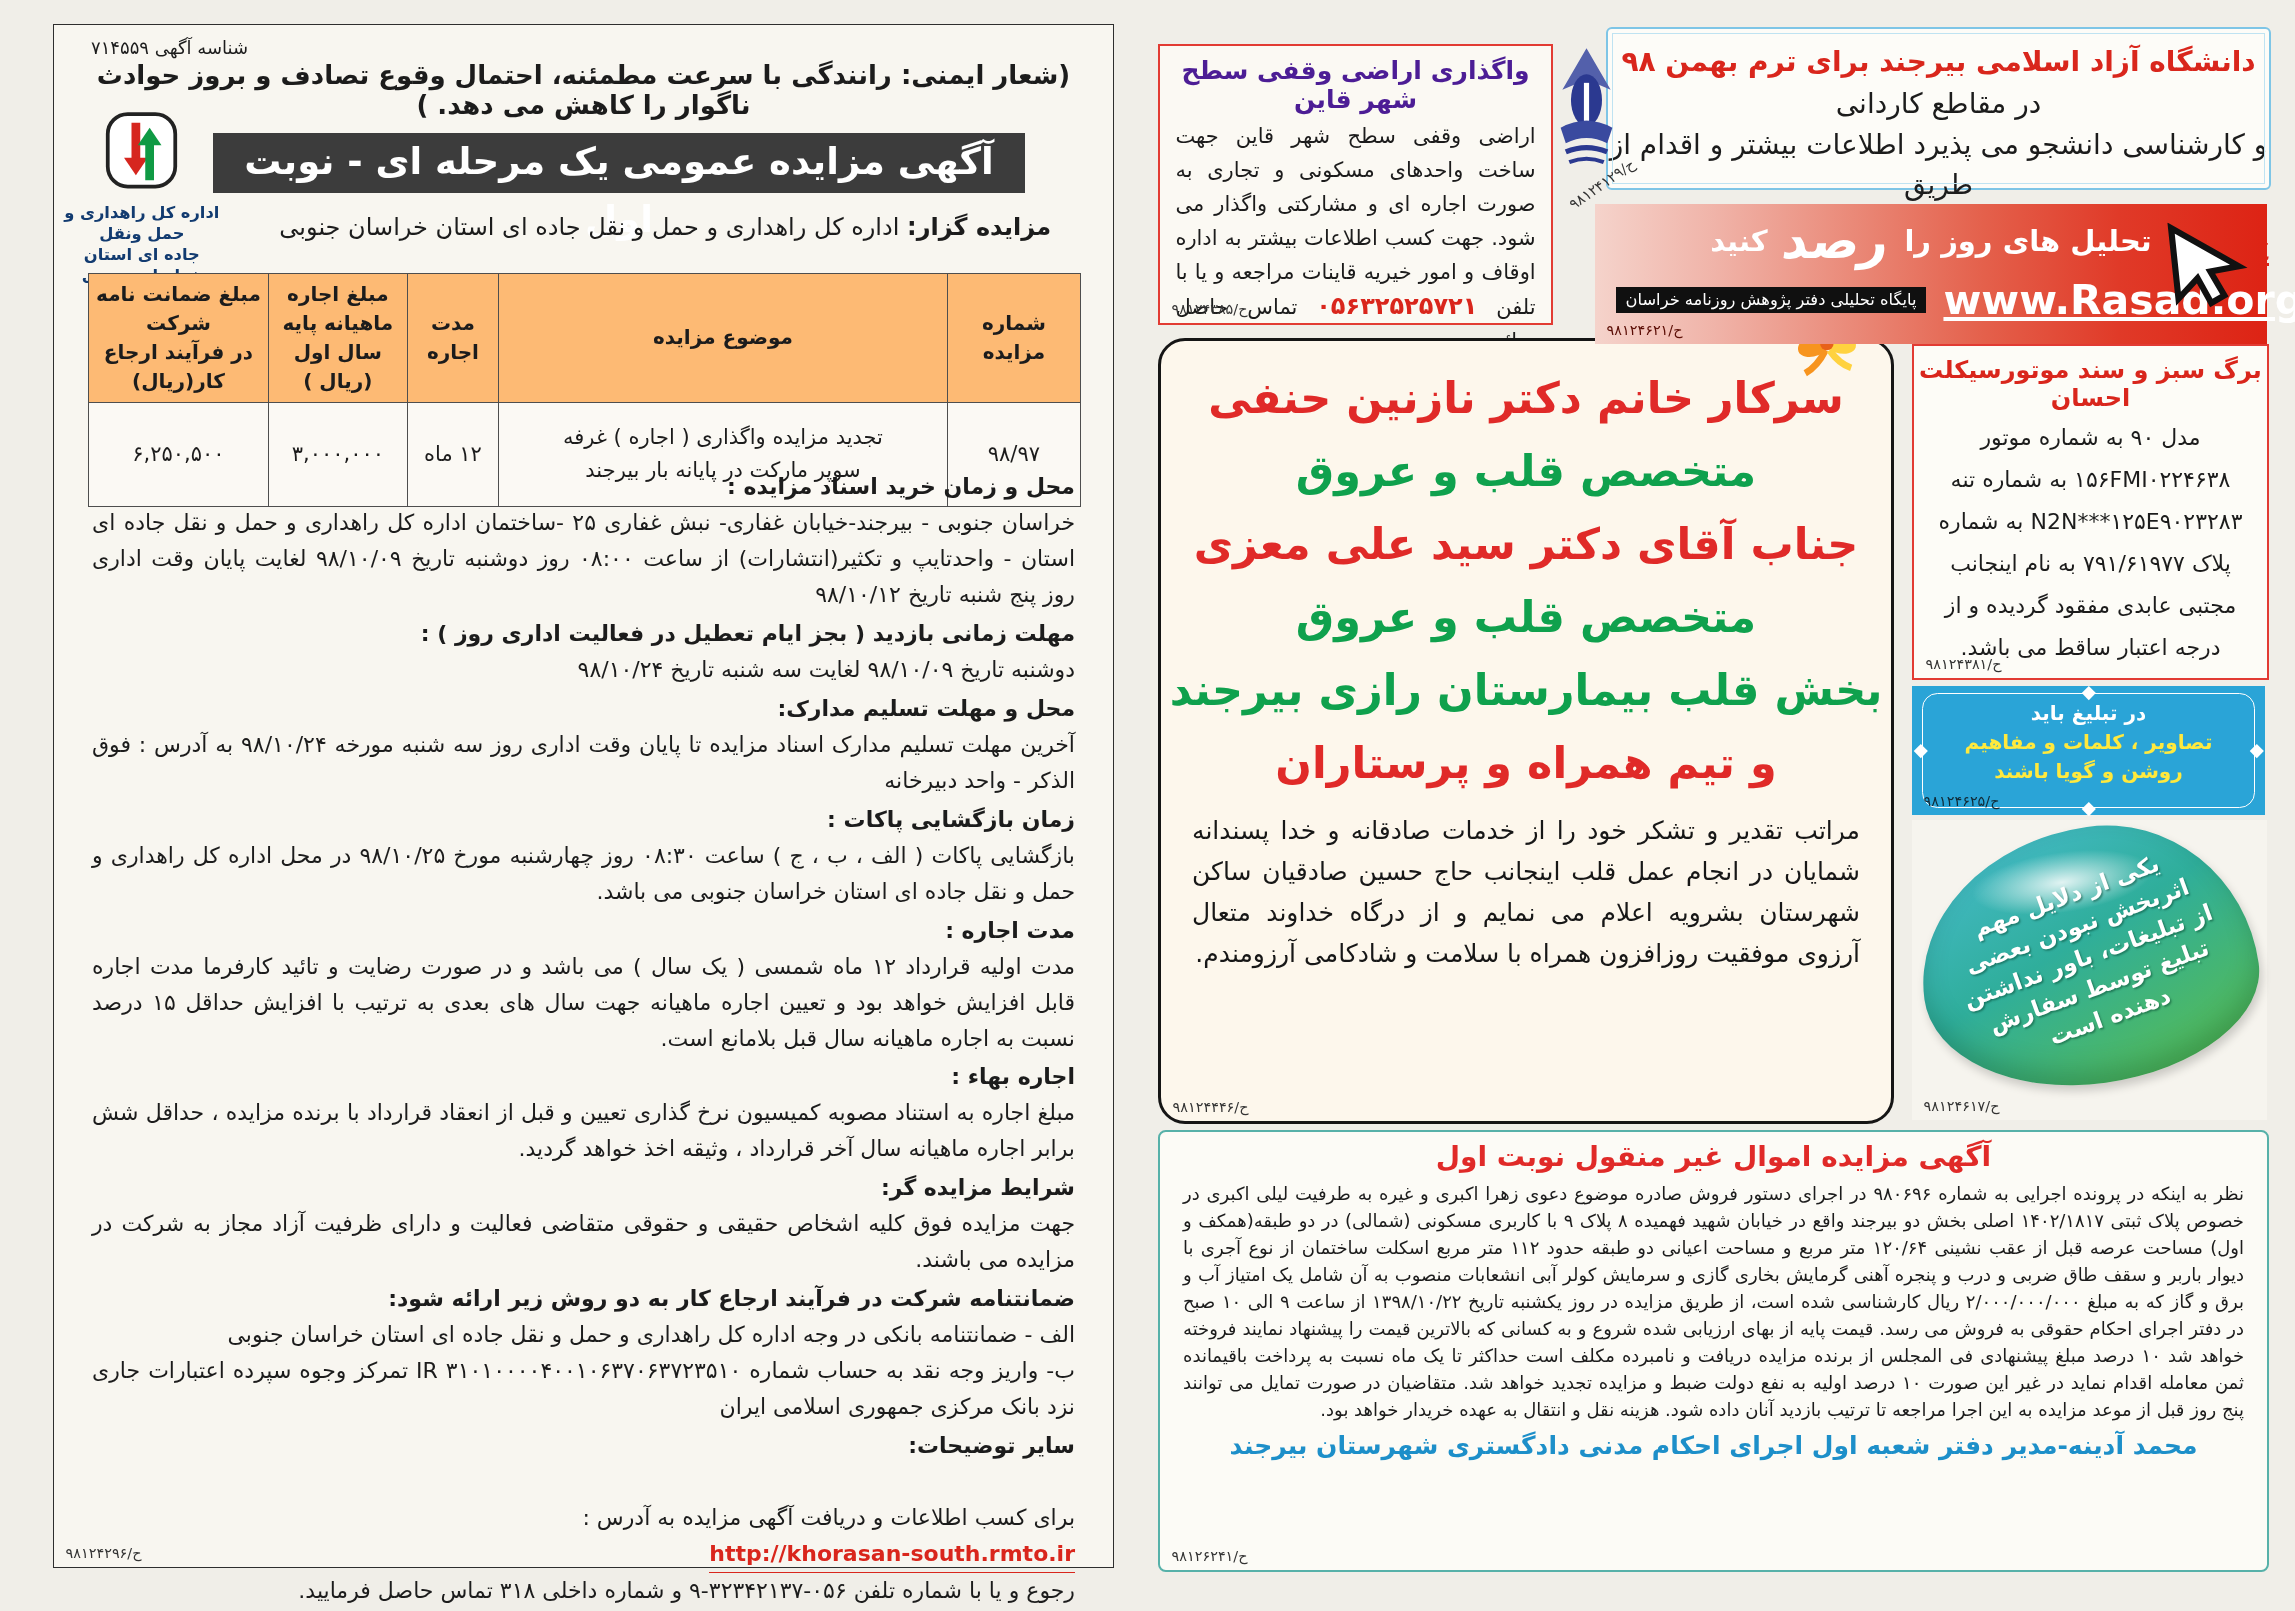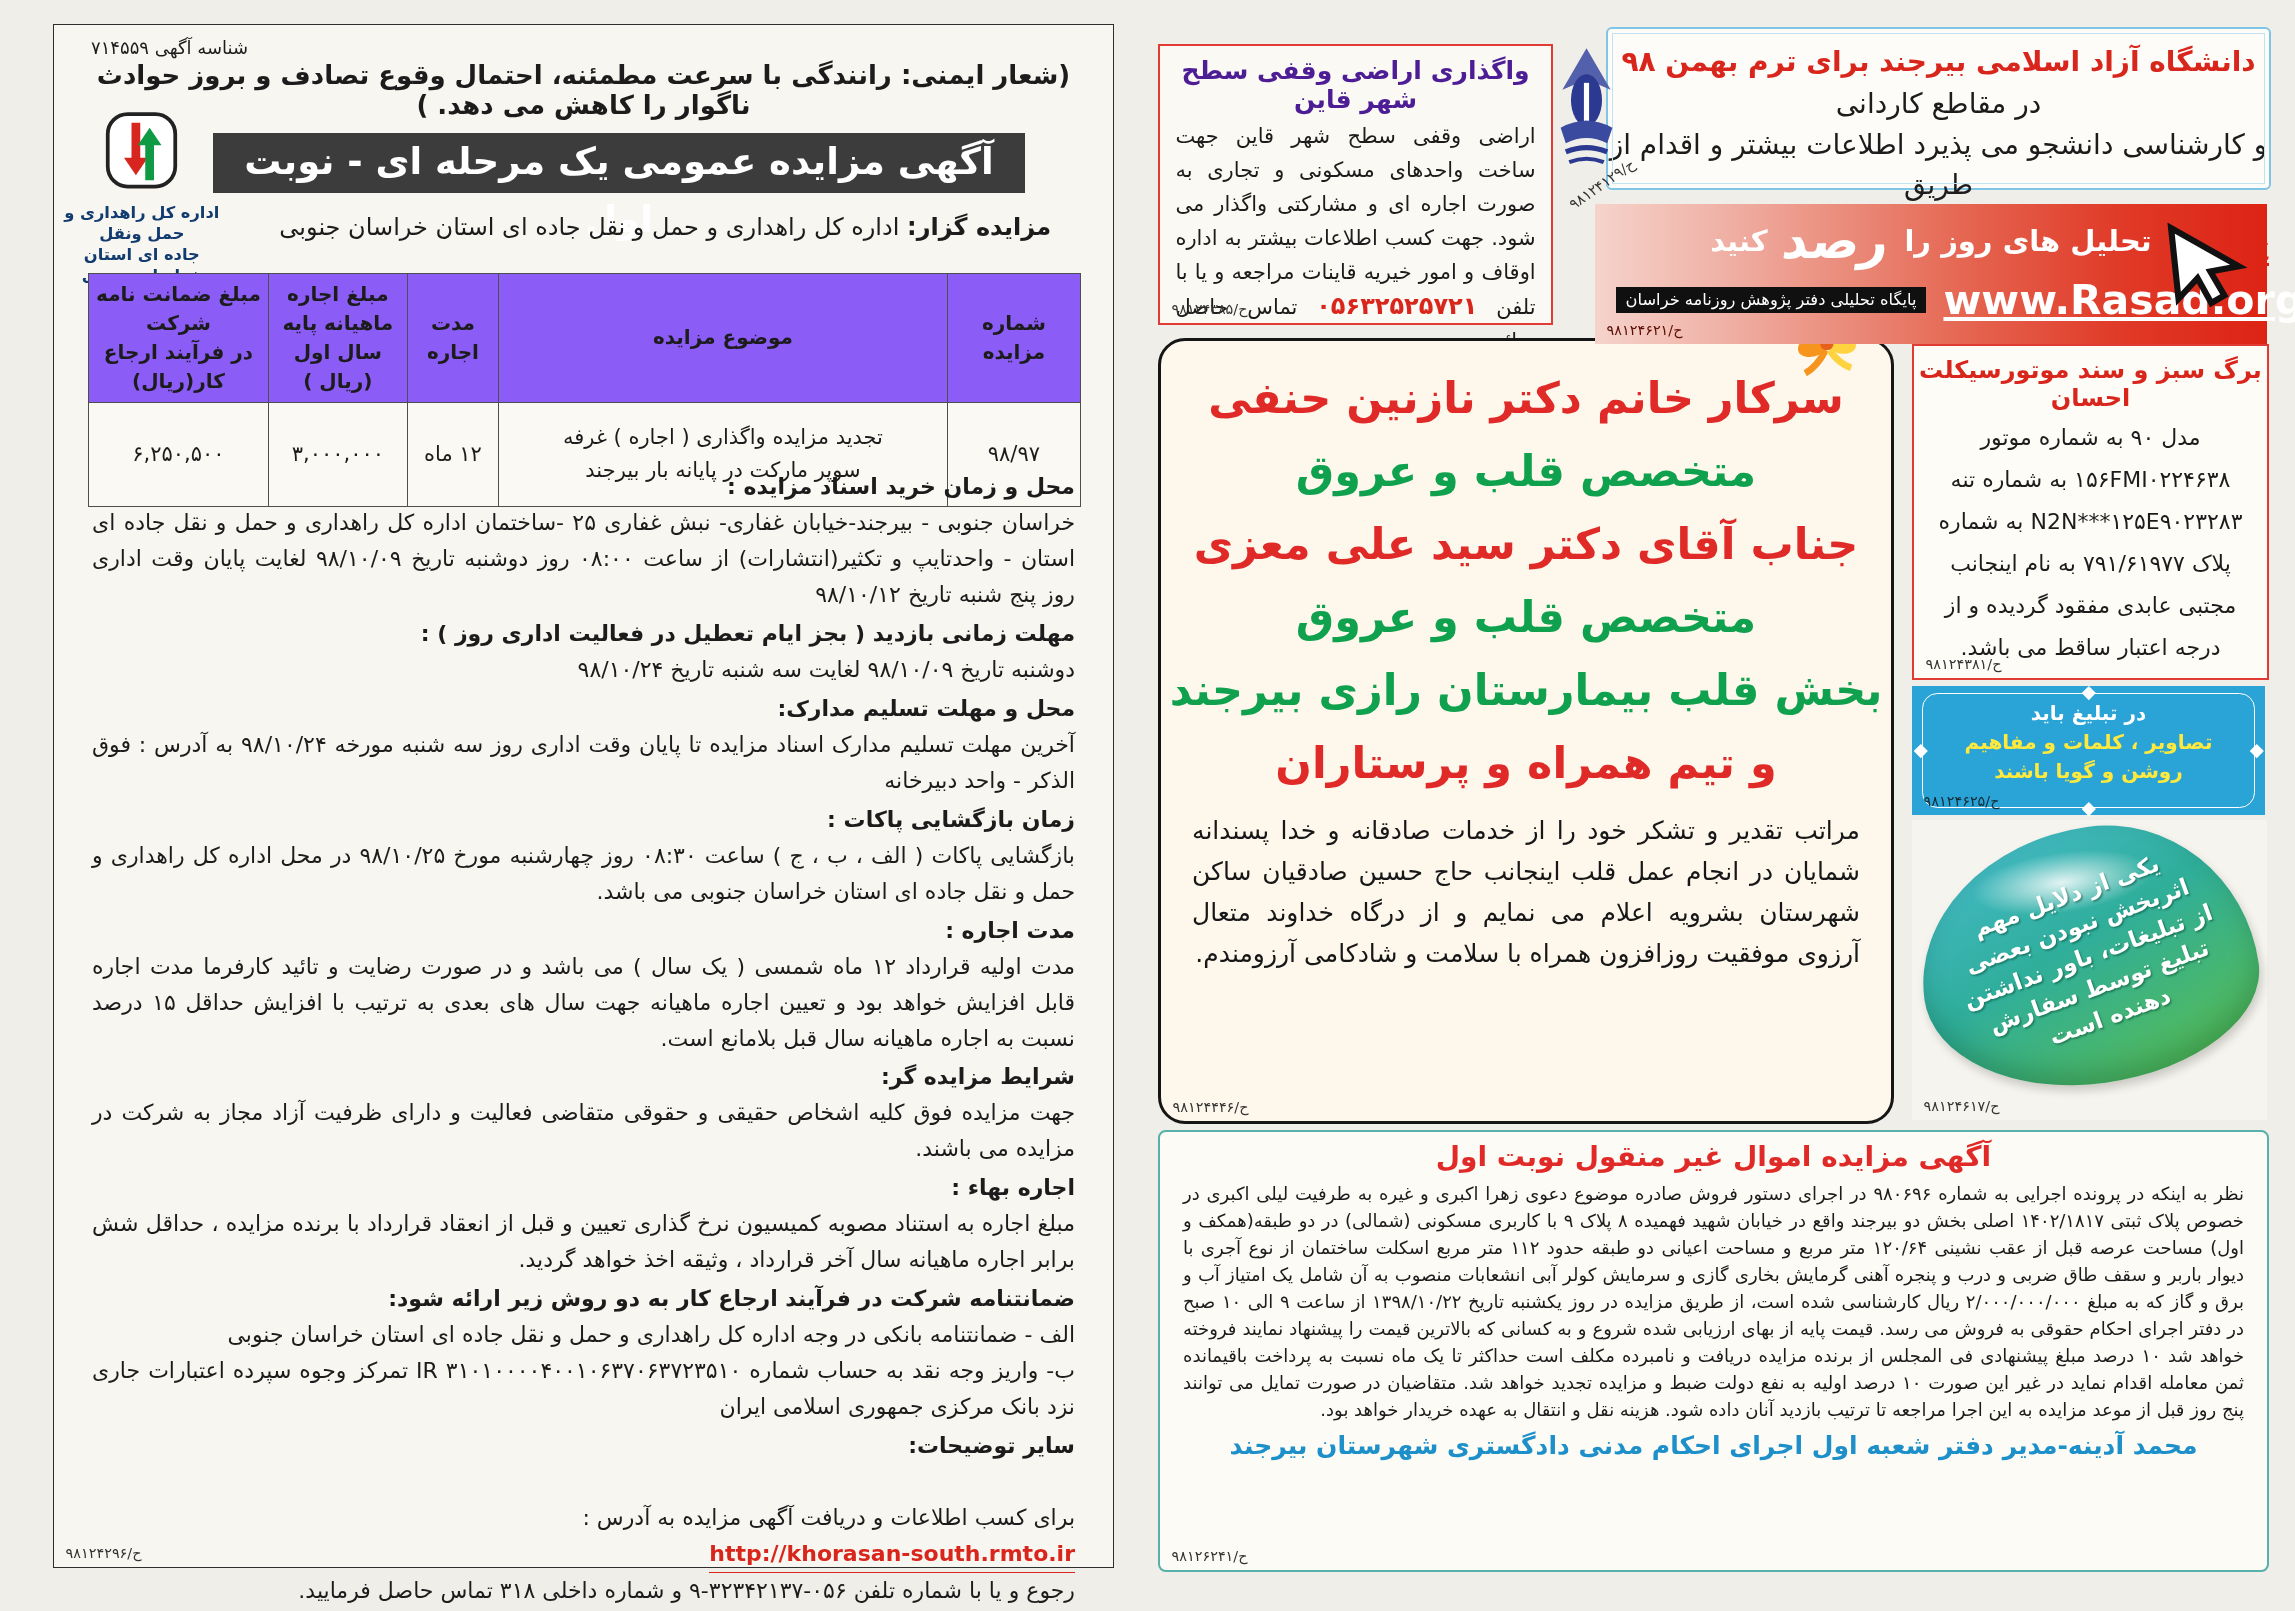--- a/index.html
+++ b/index.html
@@ -14,21 +14,21 @@
   .t-slogan{position:absolute;top:35px;left:19px;right:19px;text-align:center;font-size:26px;font-weight:bold;}
   .t-org{position:absolute;right:893px;left:9.6px;top:85px;text-align:center;}
   .t-org-icon{display:inline-block;}
   .t-org-l{font-size:16.3px;font-weight:bold;color:#123b70;line-height:21px;text-align:center;}
   .t-banner{position:absolute;left:159px;width:812px;top:108px;height:60px;background:#3c3c3c;color:#fff;
             font-size:37px;font-weight:bold;text-align:center;line-height:58px;}
   .t-issuer{position:absolute;top:188px;right:62px;left:19px;font-size:24px;}
   .t-issuer b{font-weight:bold;}
   .ttable{position:absolute;top:248px;right:32px;width:993px;border-collapse:collapse;direction:rtl;background:#fbf9f4;}
   .ttable th,.ttable td{border:1.9px solid #4e4e4e;white-space:pre-line;text-align:center;vertical-align:middle;padding:5.8px 3.8px;}
-  .ttable th{background:#8b5cf6;font-size:20px;font-weight:bold;height:69px;line-height:29px;}
+  .ttable th{background:#fdba74;font-size:20px;font-weight:bold;height:69px;line-height:29px;}
   .ttable td{font-size:21px;height:92px;line-height:33px;}
   .col-num{width:129px;} .col-sub{width:467px;} .col-dur{width:85px;} .col-rent{width:133px;} .col-gar{width:177px;}
   .t-secs{position:absolute;top:444px;right:38px;left:38px;}
   .sec{margin:0 0 2.9px 0;}
   .sec-h{font-weight:bold;font-size:22px;line-height:36px;}
   .sec-b{font-size:22px;line-height:36px;text-align:justify;white-space:pre-line;}
   .tlink{color:#d9261c;text-decoration:none;border-bottom:1.9px solid #d9261c;font-weight:bold;}
   .ltr{direction:ltr;unicode-bidi:isolate;display:inline-block;}
 
   
@@ -172,26 +172,26 @@
       </div>
       <div class="sec">
         <div class="sec-h">زمان بازگشایی پاکات :</div>
         <div class="sec-b">بازگشایی پاکات ( الف ، ب ، ج ) ساعت ۰۸:۳۰ روز چهارشنبه مورخ ۹۸/۱۰/۲۵ در محل اداره کل راهداری و حمل و نقل جاده ای استان خراسان جنوبی می باشد.</div>
       </div>
       <div class="sec">
         <div class="sec-h">مدت اجاره :</div>
         <div class="sec-b">مدت اولیه قرارداد ۱۲ ماه شمسی ( یک سال ) می باشد و در صورت رضایت و تائید کارفرما مدت اجاره قابل افزایش خواهد بود و تعیین اجاره ماهیانه جهت سال های بعدی به ترتیب با افزایش حداقل ۱۵ درصد نسبت به اجاره ماهیانه سال قبل بلامانع است.</div>
       </div>
       <div class="sec">
+        <div class="sec-h">اجاره بهاء :</div>
+        <div class="sec-b">مبلغ اجاره به استناد مصوبه کمیسیون نرخ گذاری تعیین و قبل از انعقاد قرارداد با برنده مزایده ، حداقل شش برابر اجاره ماهیانه سال آخر قرارداد ، وثیقه اخذ خواهد گردید.</div>
+      </div>
+      <div class="sec">
         <div class="sec-h">شرایط مزایده گر:</div>
         <div class="sec-b">جهت مزایده فوق کلیه اشخاص حقیقی و حقوقی متقاضی فعالیت و دارای ظرفیت آزاد مجاز به شرکت در مزایده می باشند.</div>
-      </div>
-      <div class="sec">
-        <div class="sec-h">اجاره بهاء :</div>
-        <div class="sec-b">مبلغ اجاره به استناد مصوبه کمیسیون نرخ گذاری تعیین و قبل از انعقاد قرارداد با برنده مزایده ، حداقل شش برابر اجاره ماهیانه سال آخر قرارداد ، وثیقه اخذ خواهد گردید.</div>
       </div>
       <div class="sec">
         <div class="sec-h">ضمانتنامه شرکت در فرآیند ارجاع کار به دو روش زیر ارائه شود:</div>
         <div class="sec-b">الف - ضمانتنامه بانکی در وجه اداره کل راهداری و حمل و نقل جاده ای استان خراسان جنوبی
 ب- واریز وجه نقد به حساب شماره ⁦IR ۳۱۰۱۰۰۰۰۴۰۰۱۰۶۳۷۰۶۳۷۲۳۵۱۰⁩  تمرکز وجوه سپرده اعتبارات جاری نزد بانک مرکزی جمهوری اسلامی ایران</div>
       </div>
       <div class="sec">
         <div class="sec-h">سایر توضیحات:</div>
         <div class="sec-b">
           <span>برای کسب اطلاعات و دریافت آگهی مزایده به آدرس :</span>

